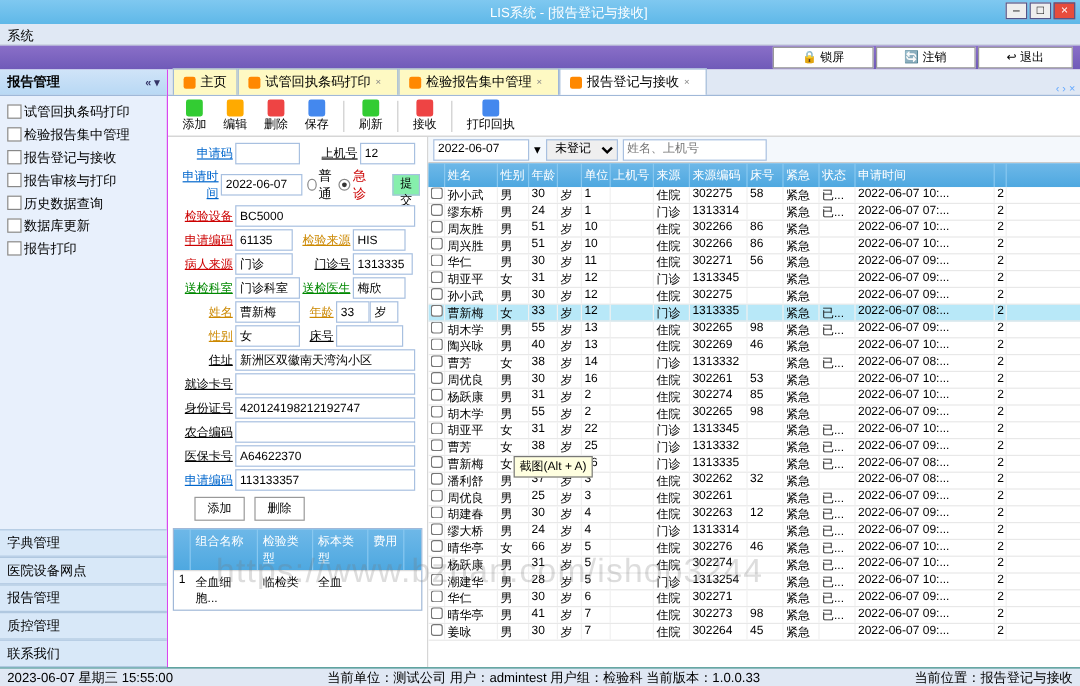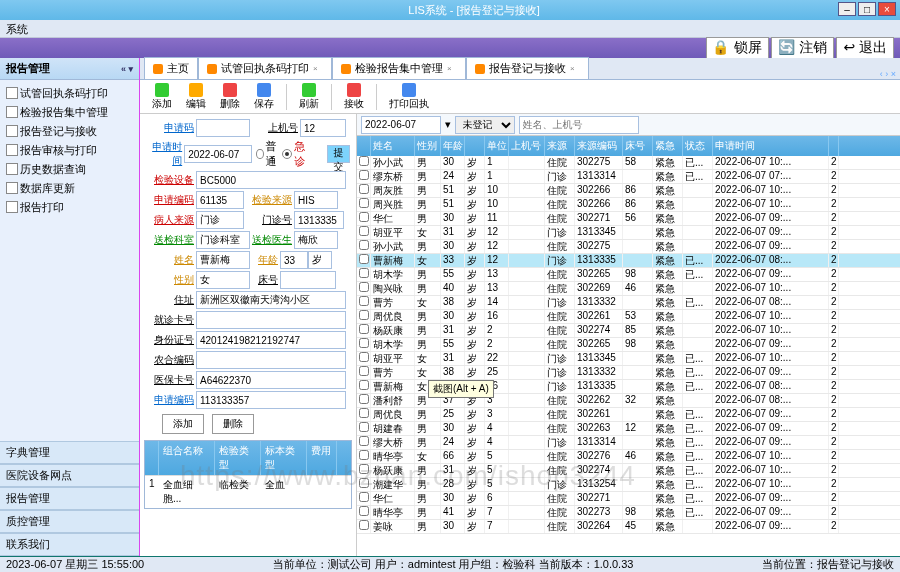--- a/index.html
+++ b/index.html
@@ -5,32 +5,32 @@
 * { box-sizing: border-box; margin: 0; padding: 0; font-family: "Microsoft YaHei", SimSun, sans-serif; font-size: 11px; }
 body { width: 900px; height: 572px; background: #e8ecf4; overflow: hidden; position: relative; }
 .titlebar { height: 20px; background: linear-gradient(#7fc8f0,#5fb8e8); display: flex; align-items: center; justify-content: center; position: relative; padding-left: 48px; }
 .titlebar .title { color: #fff; font-size: 11px; }
 .titlebar .wincontrols { position: absolute; right: 4px; top: 2px; display: flex; gap: 2px; }
 .titlebar .wincontrols div { width: 18px; height: 14px; border: 1px solid #558; display: flex; align-items: center; justify-content: center; font-size: 10px; background: #eee; }
 .titlebar .close { background: #e74c3c !important; color: #fff; }
 .menubar { height: 18px; background: #e0e8f4; padding: 2px 6px; border-bottom: 1px solid #c0c8d8; }
 .menubar span { font-size: 11px; }
 .bannerbar { height: 20px; background: linear-gradient(#8a6fc8,#6f5ab8); display: flex; justify-content: flex-end; align-items: center; padding-right: 6px; gap: 2px; }
-.bannerbar .btn { background: #fff; border: 1px solid #999; padding: 1px 6px; font-size: 14px; display: flex; align-items: center; gap: 2px; }
+.bannerbar .btn { background: #fff; border: 1px solid #999; padding: 1px 23px; font-size: 10px; display: flex; align-items: center; gap: 2px; }
 .mainarea { display: flex; height: 498px; }
 .leftpanel { width: 140px; background: #e8f0fc; border-right: 1px solid #d946ef; display: flex; flex-direction: column; }
 .panelhead { background: linear-gradient(#d0e4f8,#b8d8f4); padding: 3px 6px; font-weight: bold; border-bottom: 1px solid #a0b8d8; display: flex; justify-content: space-between; align-items: center; }
 .panelhead .arrows { font-size: 9px; color: #336; }
 .navtree { padding: 4px 2px; flex: 1; }
 .navtree .item { padding: 2px 4px 2px 18px; position: relative; cursor: pointer; }
 .navtree .item::before { content: ""; position: absolute; left: 4px; top: 3px; width: 10px; height: 10px; background: #fff; border: 1px solid #888; }
 .navcat { padding: 3px 6px; background: #d8e8f8; border-top: 1px solid #b0c8e0; border-bottom: 1px solid #b0c8e0; cursor: pointer; }
 .centerpanel { flex: 1; background: #fff; display: flex; flex-direction: column; }
 .tabstrip { height: 22px; background: #e0e8f4; display: flex; align-items: flex-end; padding-left: 4px; gap: 0; border-bottom: 1px solid #a0b8d8; }
-.tab { padding: 3px 8px; border: 1px solid #a0b8d8; border-bottom: none; background: #ffffff; display: flex; align-items: center; gap: 4px; font-size: 10px; position: relative; }
+.tab { padding: 3px 8px; border: 1px solid #a0b8d8; border-bottom: none; background: #fef9c3; display: flex; align-items: center; gap: 4px; font-size: 10px; position: relative; }
 .tab.active { background: #fff; }
 .tab .ic { width: 10px; height: 10px; background: #f80; border-radius: 2px; }
 .tab .cx { width: 10px; height: 10px; font-size: 8px; color: #888; }
 .mdistrip { font-size: 9px; color: #6af; padding: 0 4px; }
 .toolbar { height: 34px; border-bottom: 1px solid #ccc; display: flex; align-items: center; padding: 0 6px; gap: 2px; }
 .tbtn { display: flex; flex-direction: column; align-items: center; padding: 2px 6px; cursor: pointer; }
 .tbtn .tic { width: 14px; height: 14px; border-radius: 2px; }
 .tbtn span { font-size: 10px; }
 .tsep { width: 1px; height: 26px; background: #ccc; margin: 0 4px; }
 .formrow { display: flex; align-items: center; padding: 1px 4px; }
@@ -180,21 +180,21 @@
           </div>
         <div class="formrow">
             <div class="flabel blue">申请时间</div>
             <input class="finput" style="width: 68px;" value="2022-06-07">
           <div class="radiogrp" style="margin-left:4px">
               <span class="r"></span>
               <span>普通</span>
               <span class="r sel"></span>
               <span style="color:#c00">急诊</span>
             </div>
-          <button class="finput" style="margin-left:18px;background:#7dd3fc;width:28px">提交</button>
+          <button class="finput" style="margin-left:18px;background:#86efac;width:28px">提交</button>
         </div>
         <div class="formrow">
             <div class="flabel red">检验设备</div>
             <input class="finput" style="width: 150px;" value="BC5000">
           </div>
         <div class="formrow">
             <div class="flabel red">申请编码</div>
             <input class="finput" style="width: 48px;" value="61135">
             <div class="flabel" style="color:#c80">检验来源</div>
             <input class="finput" style="width: 44px;" value="HIS">

